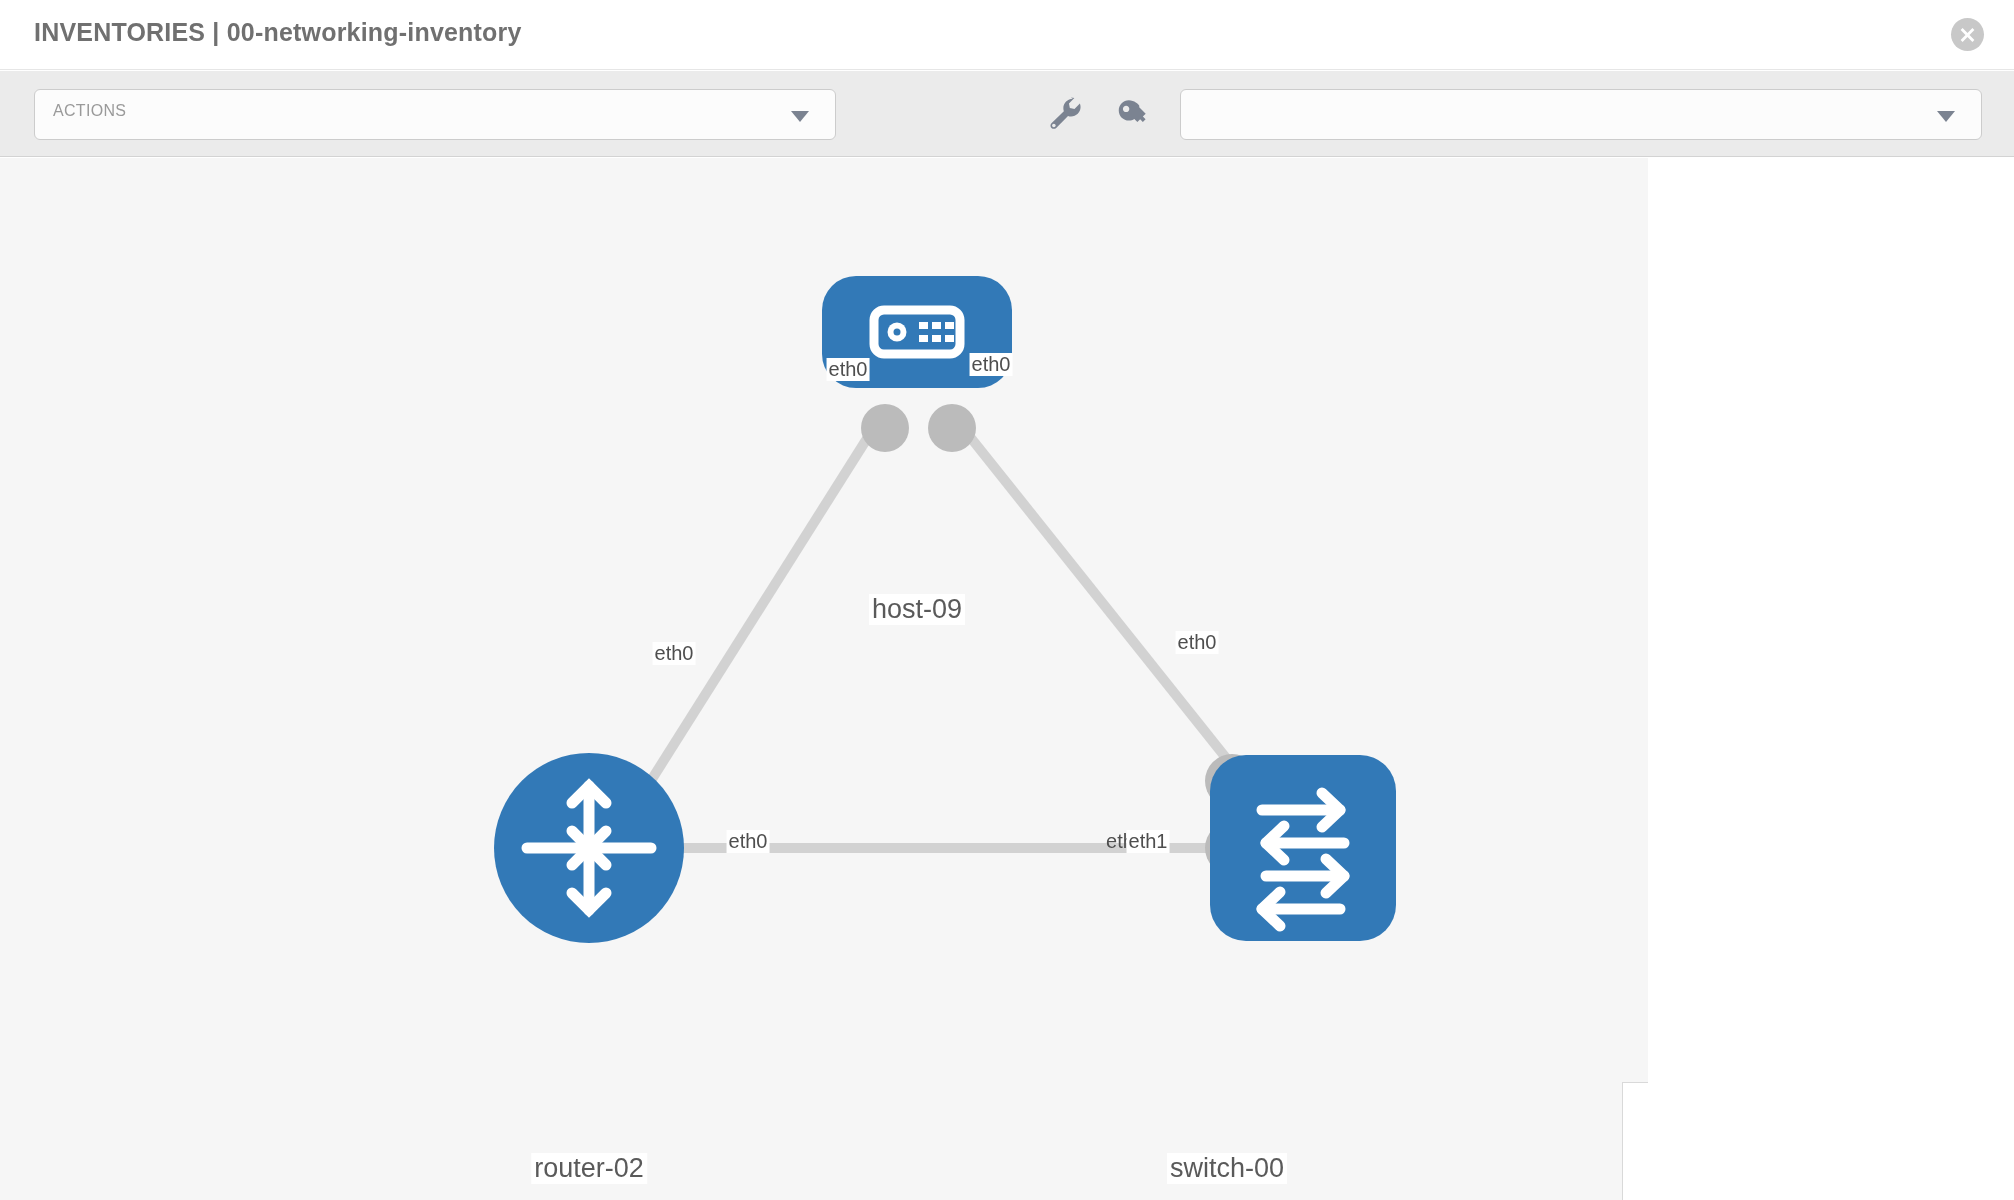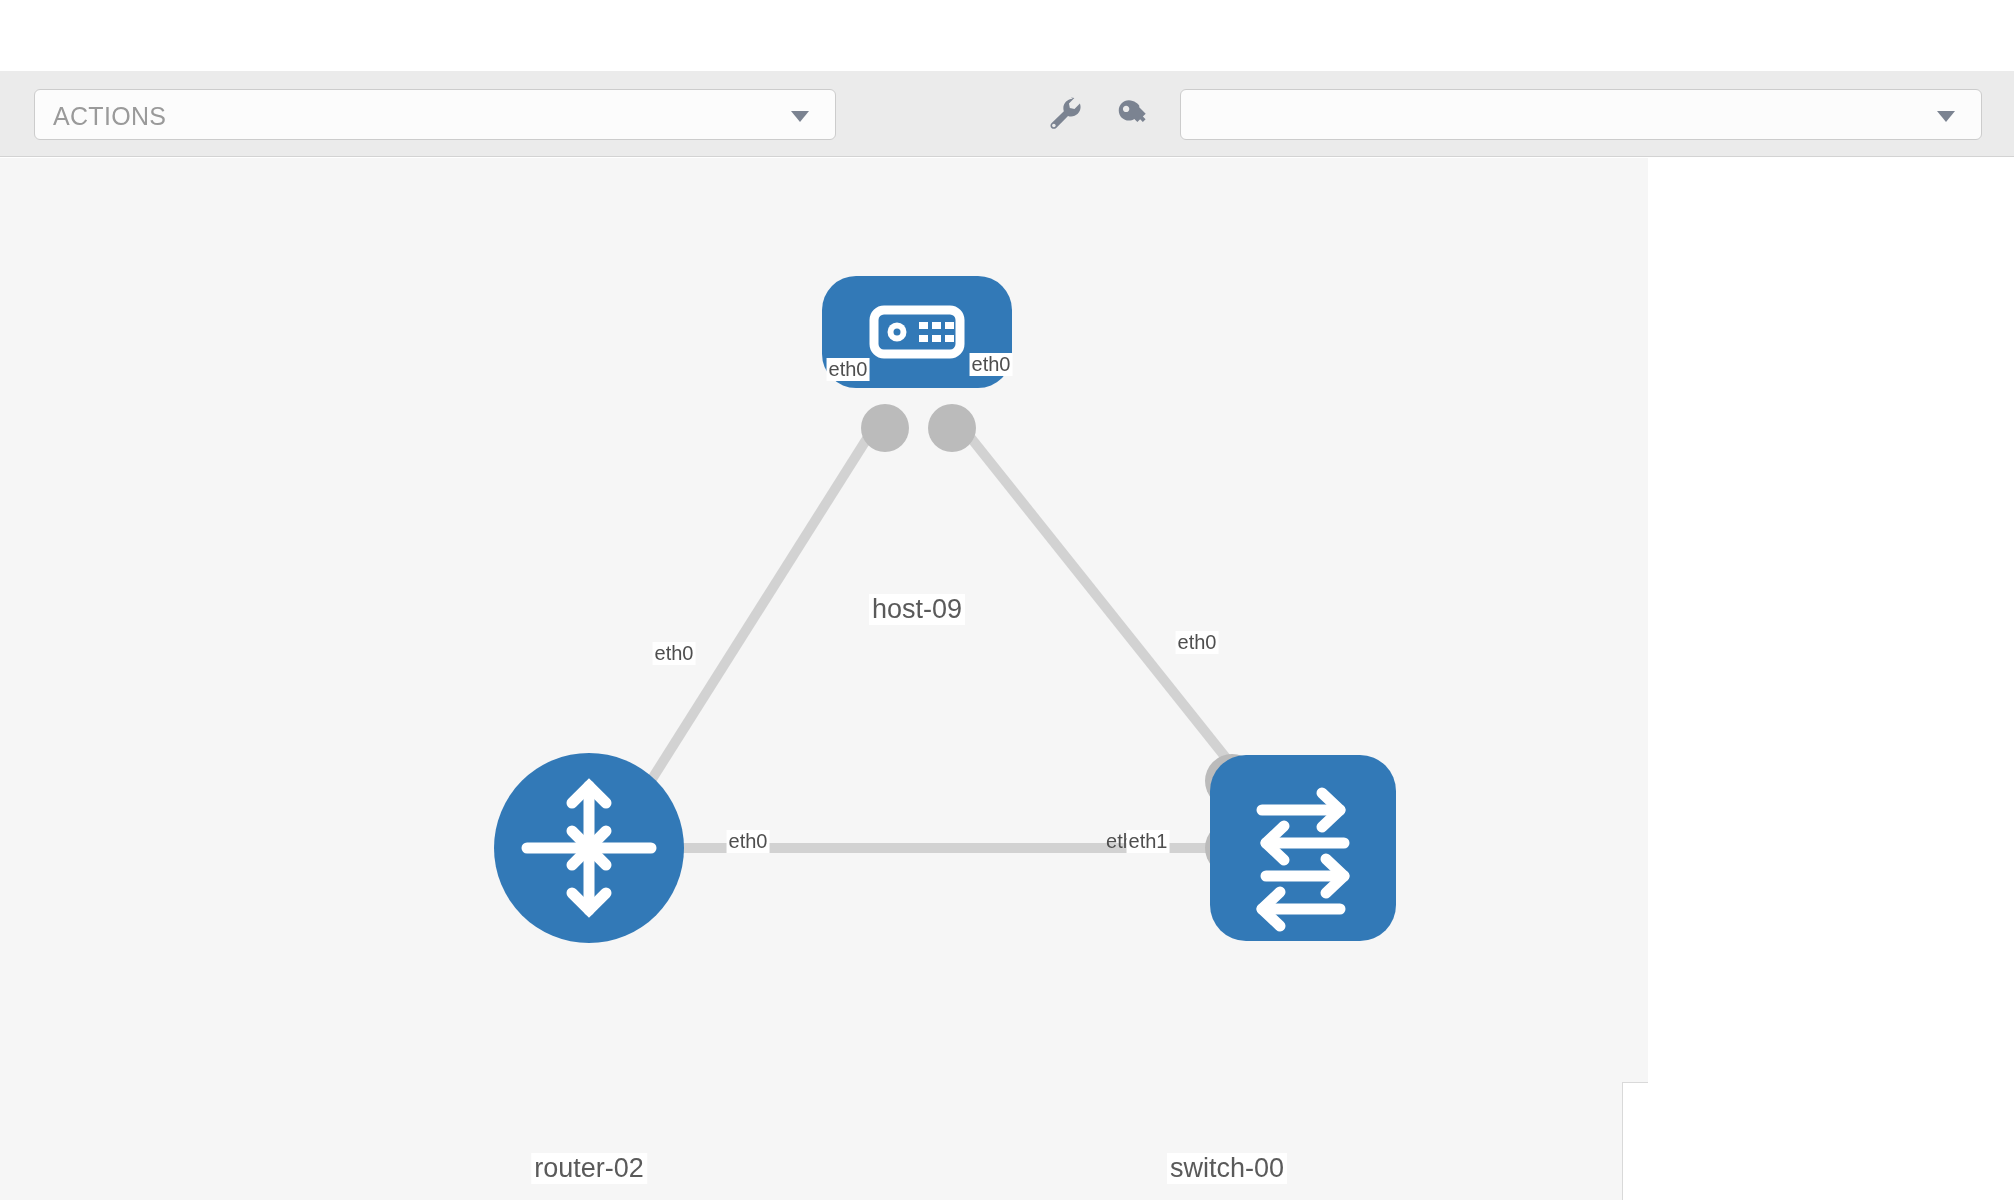--- a/index.html
+++ b/index.html
@@ -72,21 +72,21 @@
     height: 51px;
     background: #fcfcfc;
     border: 1px solid #cccccc;
     border-radius: 6px;
     cursor: pointer;
   }
   .actions-select-label {
     position: absolute;
     left: 18px;
     top: 12px;
-    font-size: 25px;
+    font-size: 16px;
     color: #9a9a9a;
     letter-spacing: 0.3px;
   }
   .caret-down {
     position: absolute;
     right: 26px;
     top: 21px;
     width: 0; height: 0;
     border-left: 9px solid transparent;
     border-right: 9px solid transparent;
@@ -240,20 +240,28 @@
     border-radius: 50%;
     background: #3279b7;
     cursor: pointer;
   }
 </style>
 </head>
 <body>
 
 <div id="app">
 
+  <div class="header">
+    <div class="page-title">INVENTORIES | 00-networking-inventory</div>
+    <button class="close-btn">
+      <svg width="19" height="19" viewBox="0 0 19 19">
+        <path d="M4.6 3.1 L9.5 8 L14.4 3.1 L16.4 5.1 L11.5 10 L16.4 14.9 L14.4 16.9 L9.5 12 L4.6 16.9 L2.6 14.9 L7.5 10 L2.6 5.1 Z" fill="#ffffff"></path>
+      </svg>
+    </button>
+  </div>
 
   <div class="toolbar">
 
     <div class="actions-select">
       <span class="actions-select-label">ACTIONS</span>
       <span class="caret-down"></span>
     </div>
 
     <div class="tool-icon wrench">
       <svg width="38" height="38" viewBox="0 0 32 32">

